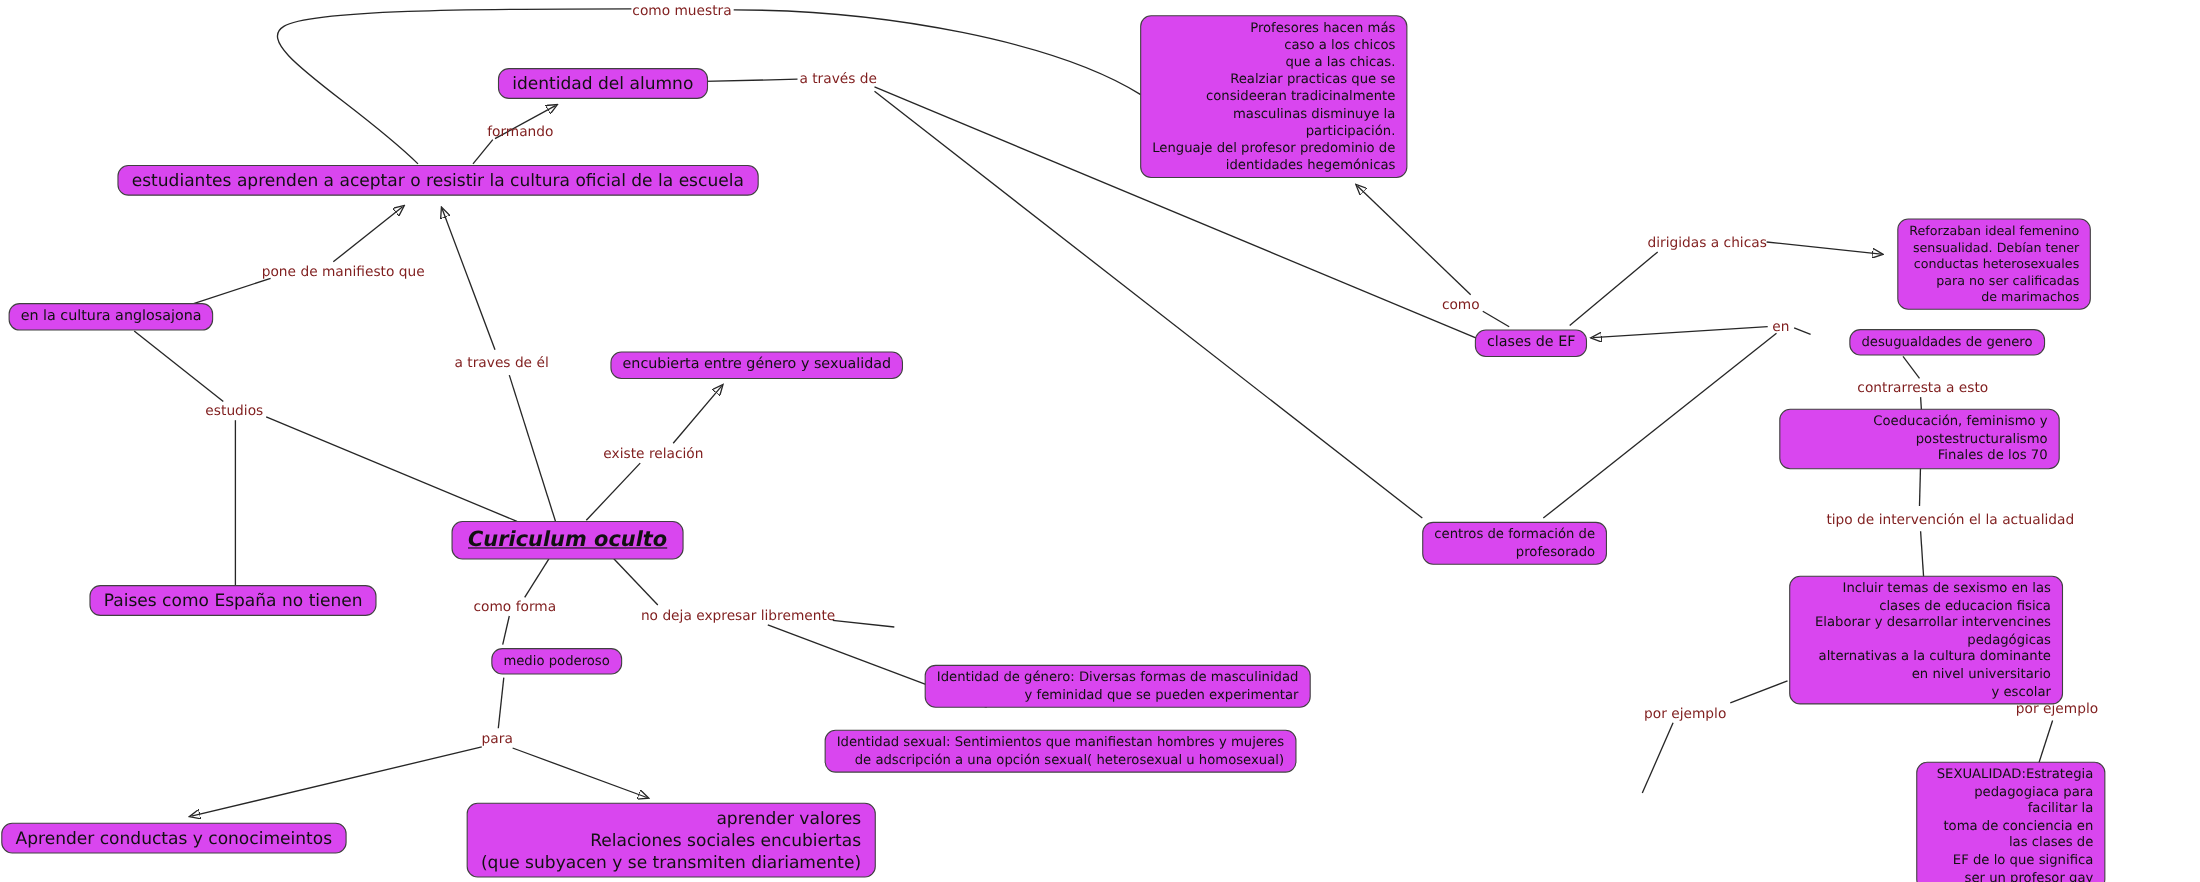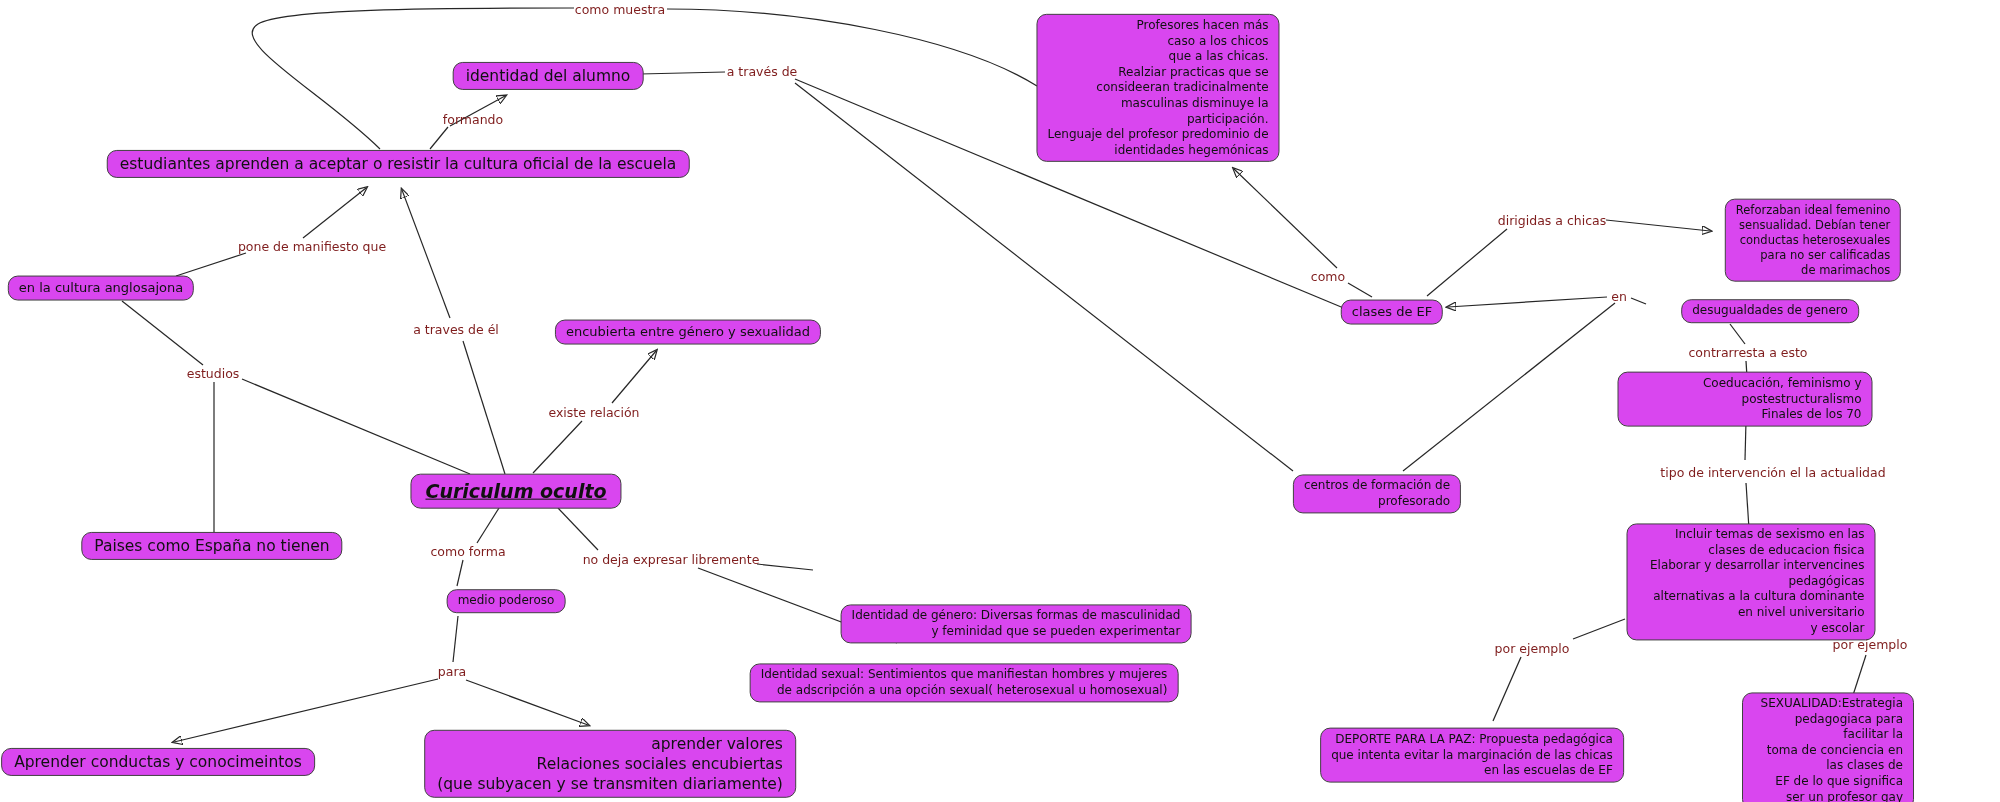--- a/index.html
+++ b/index.html
@@ -112,23 +112,20 @@
   <div class="node mid" style="left:1392px;top:312px;">clases de EF</div>
   <div class="node" style="left:1731px;top:311px;margin-left:39px;">desugualdades de genero</div>
   <div class="node" style="left:1745px;top:399px;">Coeducación, feminismo y postestructuralismo
 Finales de los 70</div>
   <div class="node" style="left:1377px;top:494px;">centros de formación de
 profesorado</div>
   <div class="node" style="left:1751px;top:582px;">Incluir temas de sexismo en las clases de educacion fisica
 Elaborar y desarrollar intervencines pedagógicas
 alternativas a la cultura dominante en nivel universitario
 y escolar</div>
-  <div class="node" style="left:1472px;top:755px;">DEPORTE PARA LA PAZ: Propuesta pedagógica
-que intenta evitar la marginación de las chicas
-en las escuelas de EF</div>
   <div class="node" style="left:1828px;top:751px;">SEXUALIDAD:Estrategia pedagogiaca para facilitar la
 toma de conciencia en las clases de
 EF de lo que significa ser un profesor gay</div>
 
   <div class="lbl" style="left:620px;top:9px;">como muestra</div>
   <div class="lbl" style="left:762px;top:71px;">a través de</div>
   <div class="lbl" style="left:473px;top:119px;">formando</div>
   <div class="lbl" style="left:312px;top:246px;">pone de manifiesto que</div>
   <div class="lbl" style="left:213px;top:373px;">estudios</div>
   <div class="lbl" style="left:456px;top:329px;">a traves de él</div>

